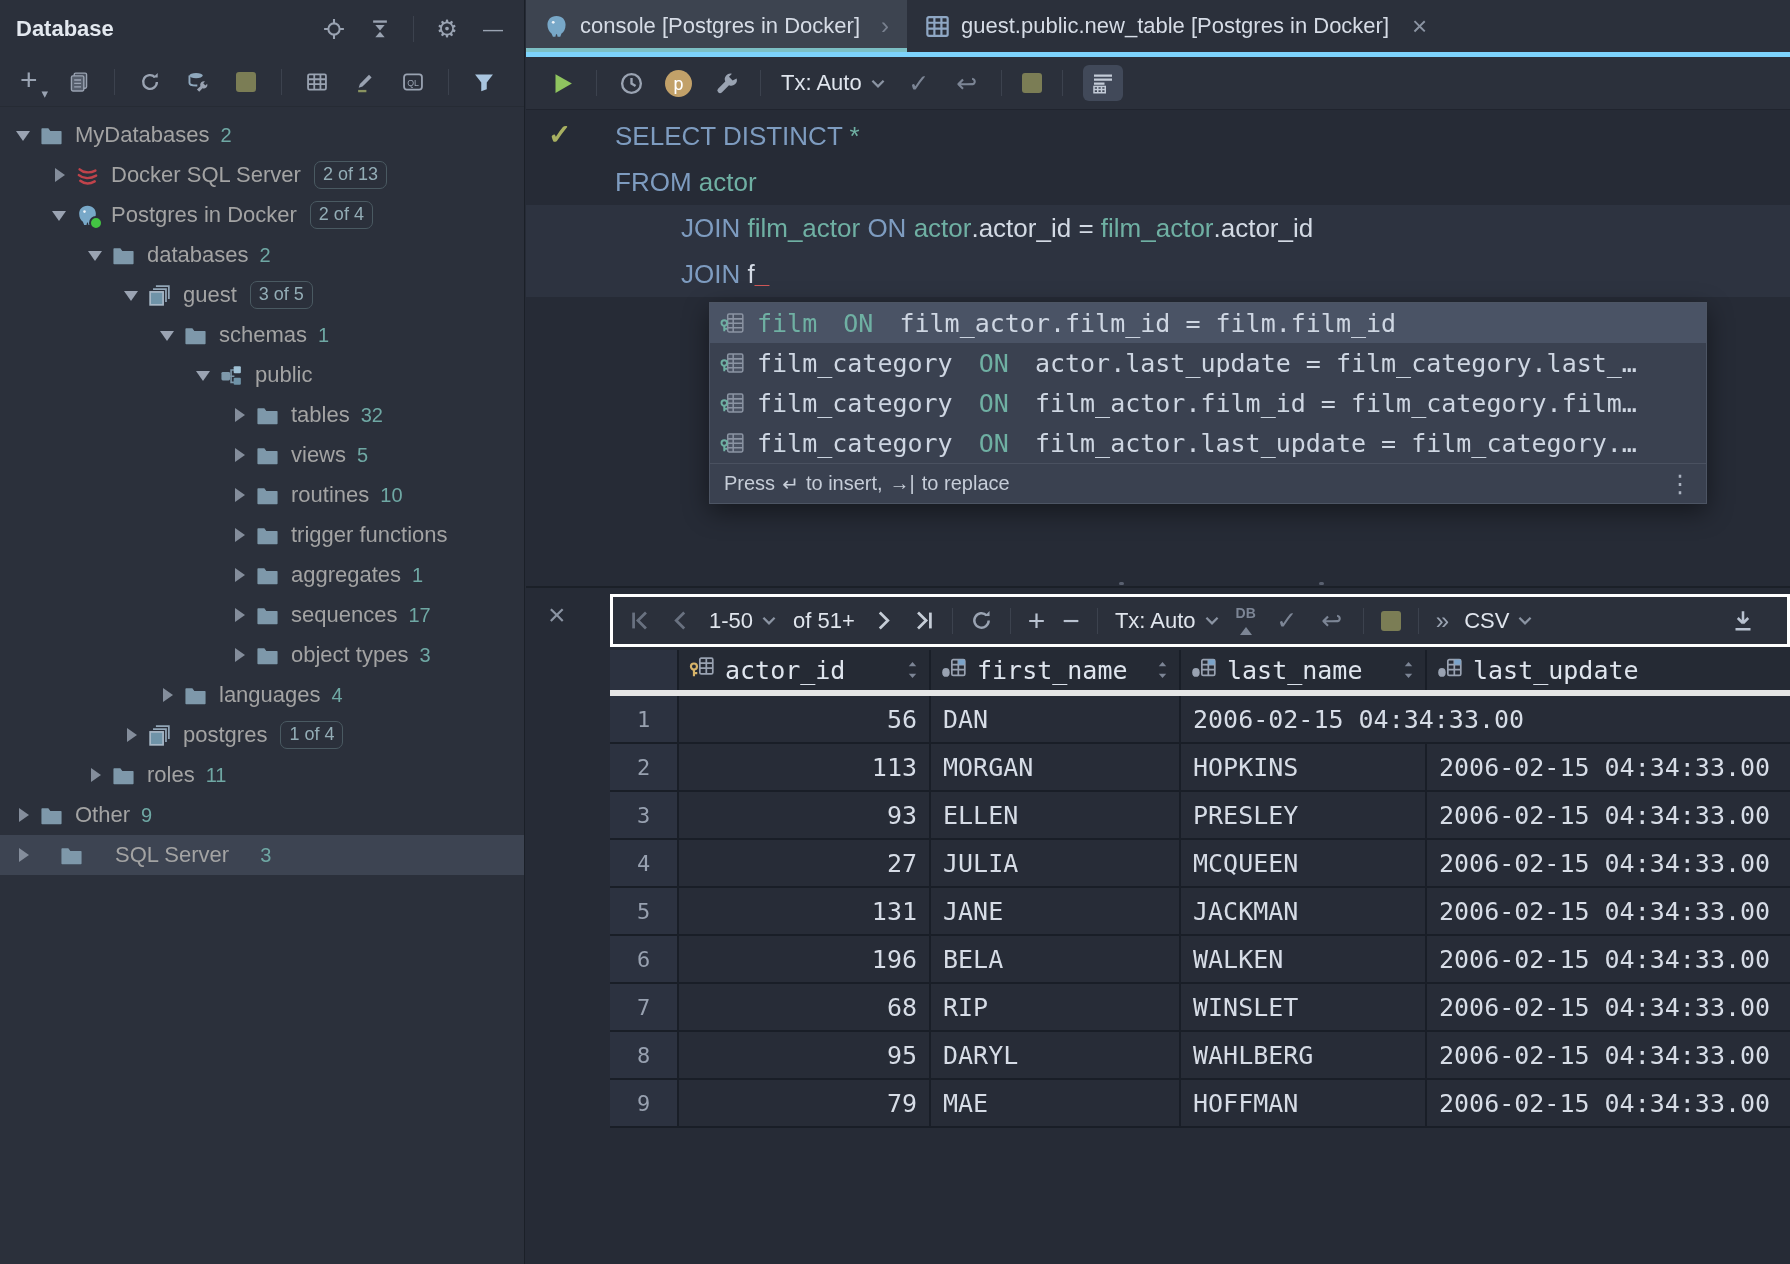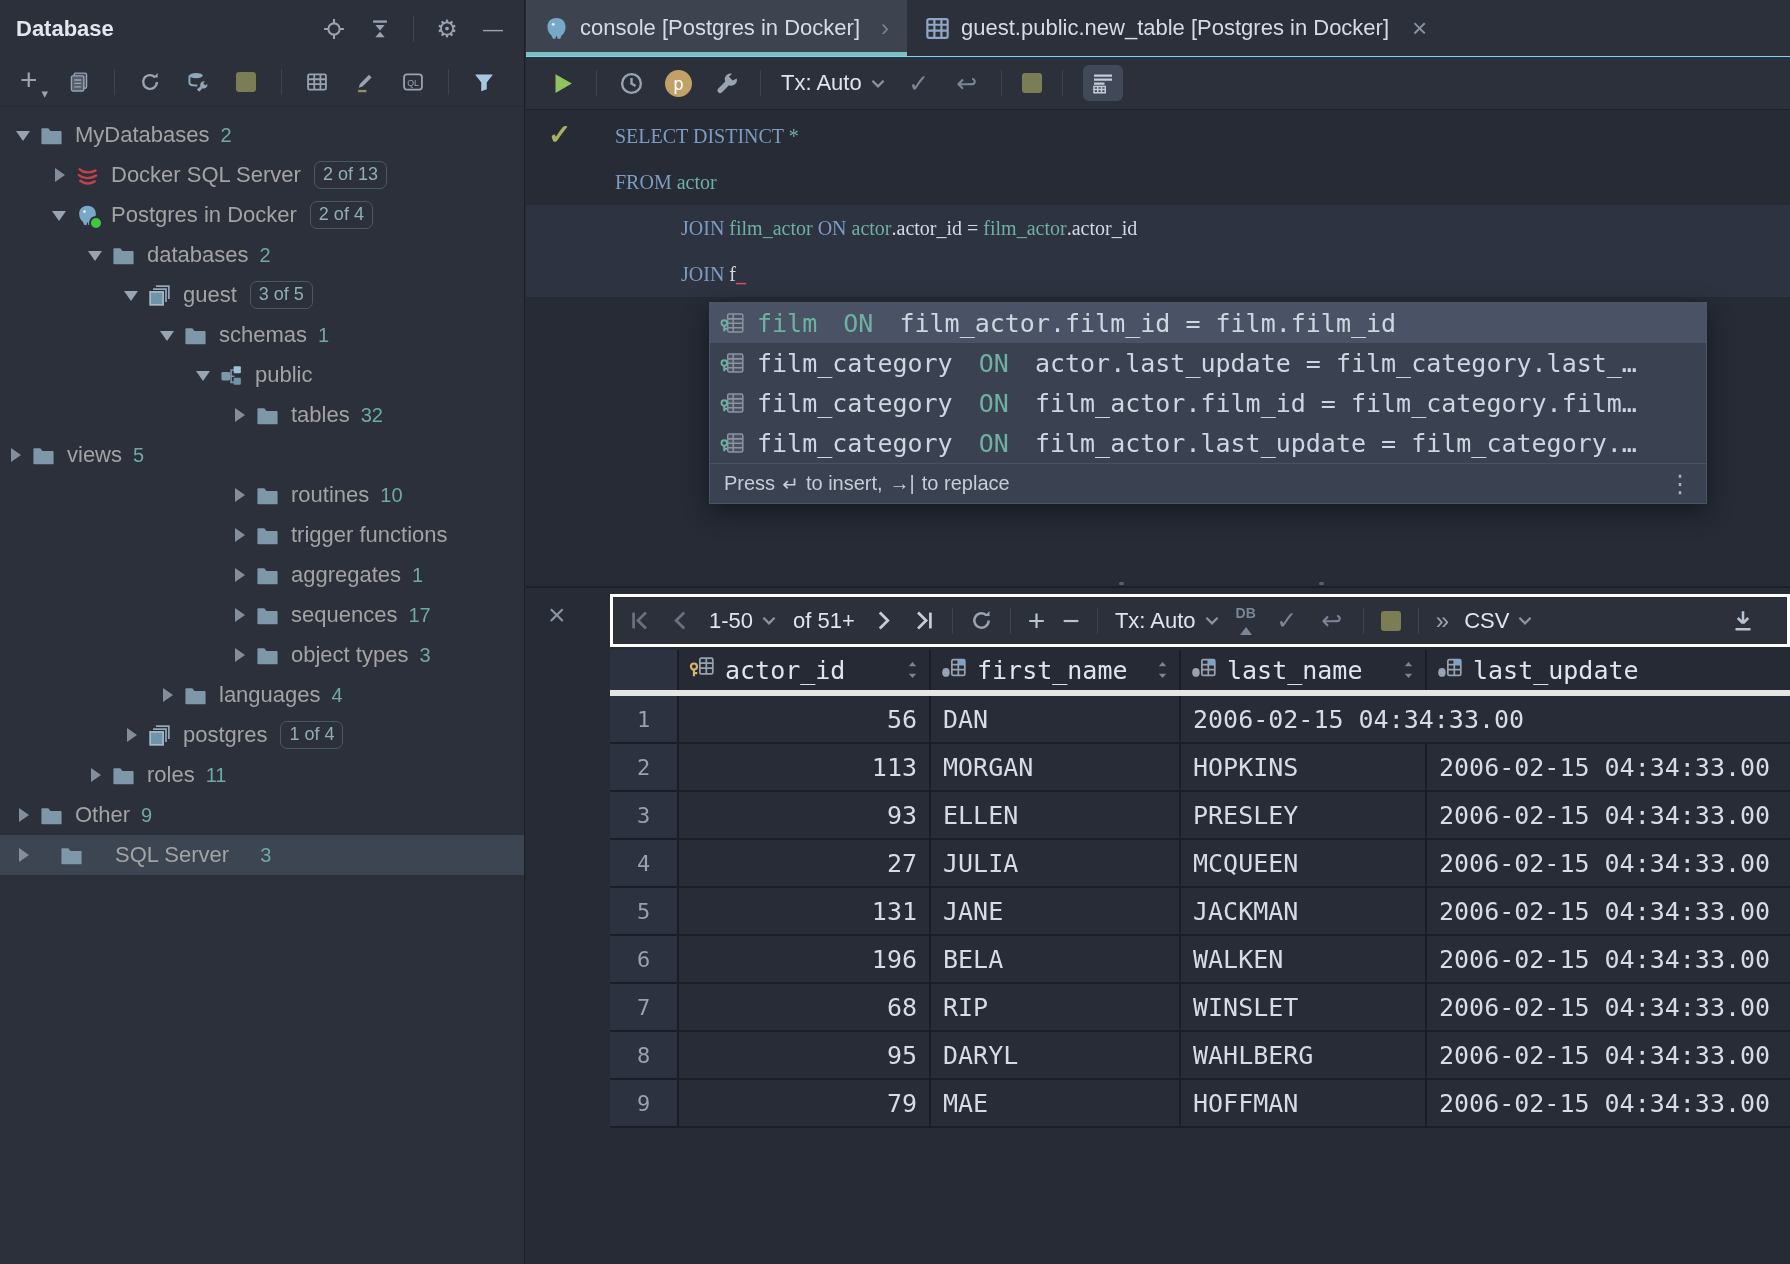--- a/index.html
+++ b/index.html
@@ -32,41 +32,41 @@
             display:flex; align-items:center; justify-content:center; }
   .t-icon svg { width:23px; height:23px; }
   .t-icon.status::after { content:""; position:absolute; right:-3px; bottom:-3px; width:10px; height:10px;
             border-radius:50%; background:#43c443; border:2px solid #2b303b; }
   .t-label { color:#a3a3a3; white-space:nowrap; }
   .t-count { margin-left:11px; color:#6fa8a4; font-size:20px; }
   .t-badge { margin-left:13px; color:#93adb6; font-size:18px; border:1px solid #4a5a62; border-radius:7px; padding:2px 8px 3px; white-space:nowrap; }
 
   
   .right { position:absolute; left:526px; top:0; right:0; bottom:0; }
-  .tabbar { height:57px; background:#2b303b; display:flex; border-bottom:1px solid #7dd3fc; }
+  .tabbar { height:57px; background:#2b303b; display:flex; border-bottom:5px solid #7dd3fc; }
   .tab { display:flex; align-items:center; gap:11px; padding:0 18px; font-size:22px; color:#d6dce6; position:relative; }
   .tab.active { background:#3d4450; box-shadow: inset 0 -4px 0 #7cc0c5; }
   .tab-icon svg { width:25px; height:25px; display:block; }
   .tab-chevron { color:#79818f; font-size:24px; margin-left:10px; }
   .tab-close { color:#8b94a3; font-size:26px; margin-left:12px; }
 
   .etoolbar { height:53px; display:flex; align-items:center; gap:20px; padding:0 22px; background:#2b303b; border-bottom:1px solid #20242e; }
   .ebtn { display:flex; align-items:center; justify-content:center; width:28px; height:28px; }
   .ebtn svg { width:25px; height:25px; display:block; }
   .gdim { font-size:25px; color:#7c8595; line-height:1; }
   .p-circle { width:27px; height:27px; border-radius:50%; background:#c2a169; color:#fff; display:flex;
               align-items:center; justify-content:center; font-size:18px; font-family:"DejaVu Sans Mono", monospace; }
   .tx { display:flex; align-items:center; gap:9px; font-size:22px; color:#e0e5ed; white-space:nowrap; }
   .caret svg { width:14px; height:9px; display:block; }
   .toggle-results { background:#414959; border-radius:6px; padding:6px 8px; display:flex; }
   .toggle-results svg { width:24px; height:24px; }
 
   
   .editor { position:absolute; top:111px; left:0; right:0; height:475px; background:#262b36; }
-  .code { position:absolute; top:2px; left:0; right:0; font-family:Liberation Serif, serif; font-size:20px;text-align:center; }
+  .code { position:absolute; top:2px; left:0; right:0; font-family:Liberation Sans, sans-serif; font-size:26px;text-align:center; }
   .cline { height:46px; display:flex; align-items:center; padding-left:89px; white-space:pre; }
   .cline.ind { padding-left:155px; }
   .cline.hl { background:#2d3340; }
   .tok-kw { color:#7e9cc0; } .tok-ident { color:#6fb0a3; } .tok-plain { color:#d3dae4; }
   .tok-caret { color:#d05757; font-weight:700; }
   .gutter-check { position:absolute; left:22px; font-size:28px; font-weight:700; color:#a8b061; line-height:1; }
 
   
   .cmp { position:absolute; left:183px; top:191px; width:998px; background:#3a4150; border:1px solid #4d5564;
          box-shadow:0 8px 24px rgba(0,0,0,.45); z-index:6; }
@@ -283,21 +283,21 @@
         <div class="trow" style="padding-left: 224px;">
           <span class="chev col"></span>
           <span class="t-icon">
             <svg viewBox="0 0 16 16">
               <path d="M1.5 3h4.3l1.4 1.8h7.3c.3 0 .5.2.5.5v8.2c0 .3-.2.5-.5.5H1.5a.5.5 0 0 1-.5-.5V3.5c0-.3.2-.5.5-.5z" fill="#7e98aa"></path>
             </svg>
           </span>
           <span class="t-label">tables</span>
           <span class="t-count">32</span>
         </div>
-        <div class="trow" style="">
+        <div class="trow" style="padding-left: 224px;">
           <span class="chev col"></span>
           <span class="t-icon">
             <svg viewBox="0 0 16 16">
               <path d="M1.5 3h4.3l1.4 1.8h7.3c.3 0 .5.2.5.5v8.2c0 .3-.2.5-.5.5H1.5a.5.5 0 0 1-.5-.5V3.5c0-.3.2-.5.5-.5z" fill="#7e98aa"></path>
             </svg>
           </span>
           <span class="t-label">views</span>
           <span class="t-count">5</span>
         </div>
         <div class="trow" style="padding-left: 224px;">

